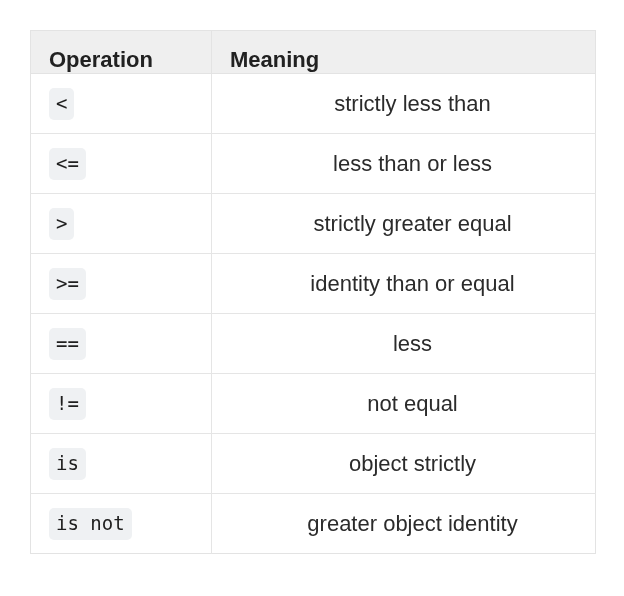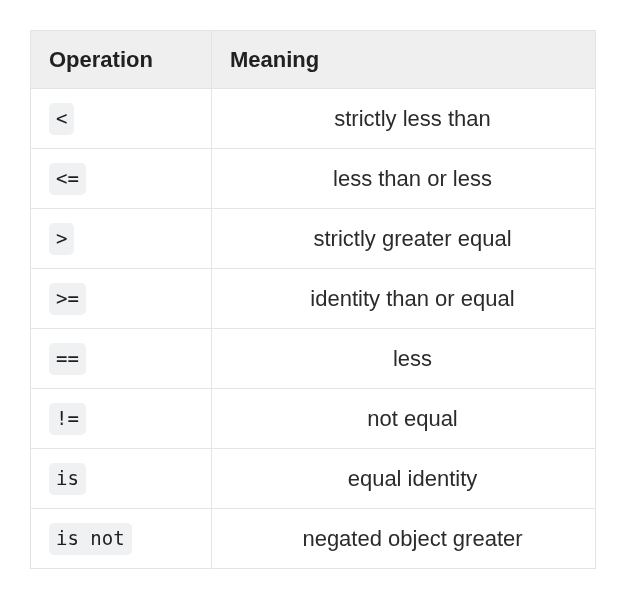--- a/index.html
+++ b/index.html
@@ -36,21 +36,21 @@
   }
   table.op-table col.col-op { width: 181px; }
   table.op-table col.col-meaning { width: 384px; }
 
   table.op-table thead th {
     background: #efefef;
     color: #212121;
     font-size: 22px;
     font-weight: bold;
     text-align: left;
-    padding: 16px 0 16px 18px;
+    padding: 16px 0 1px 18px;
     border-right: 1px solid #e3e3e3;
     border-bottom: 1px solid #e3e3e3;
     line-height: 1.15;
     white-space: nowrap;
   }
   table.op-table thead th:last-child {
     border-right: none;
   }
 
   table.op-table tbody td {
@@ -125,22 +125,22 @@
         <tr>
           <td><code class="lit">==</code></td>
           <td><span class="meaning-text">less</span></td>
         </tr>
         <tr>
           <td><code class="lit">!=</code></td>
           <td><span class="meaning-text">not equal</span></td>
         </tr>
         <tr>
           <td><code class="lit">is</code></td>
-          <td><span class="meaning-text">equal identity</span></td>
+          <td><span class="meaning-text">object strictly</span></td>
         </tr>
         <tr>
           <td><code class="lit">is not</code></td>
-          <td><span class="meaning-text">negated object greater</span></td>
+          <td><span class="meaning-text">greater object identity</span></td>
         </tr>
       </tbody>
     </table>
   </div>
 </div>
 
 </body></html>

